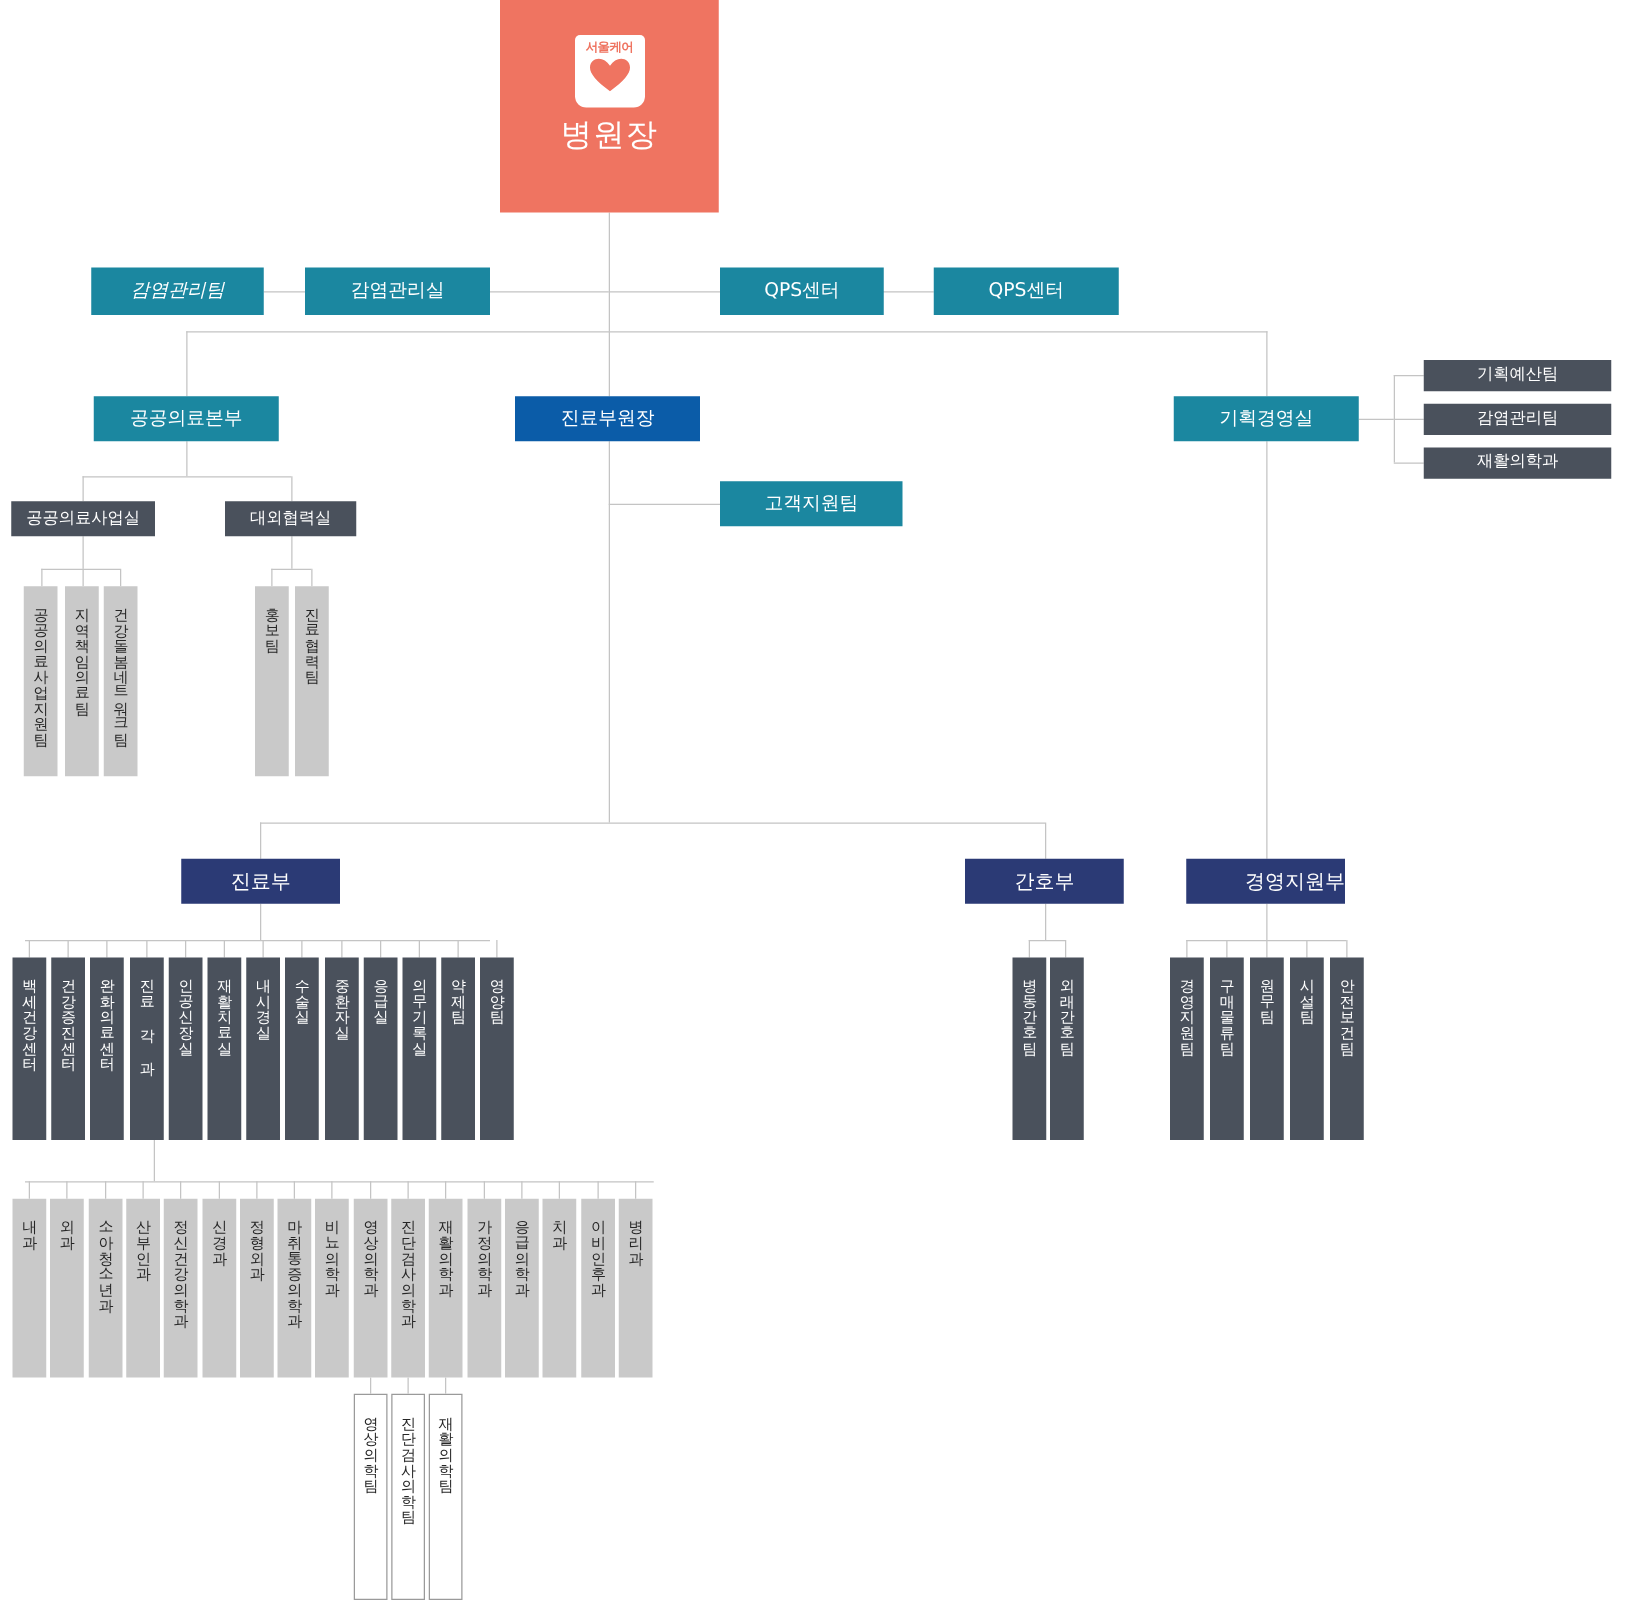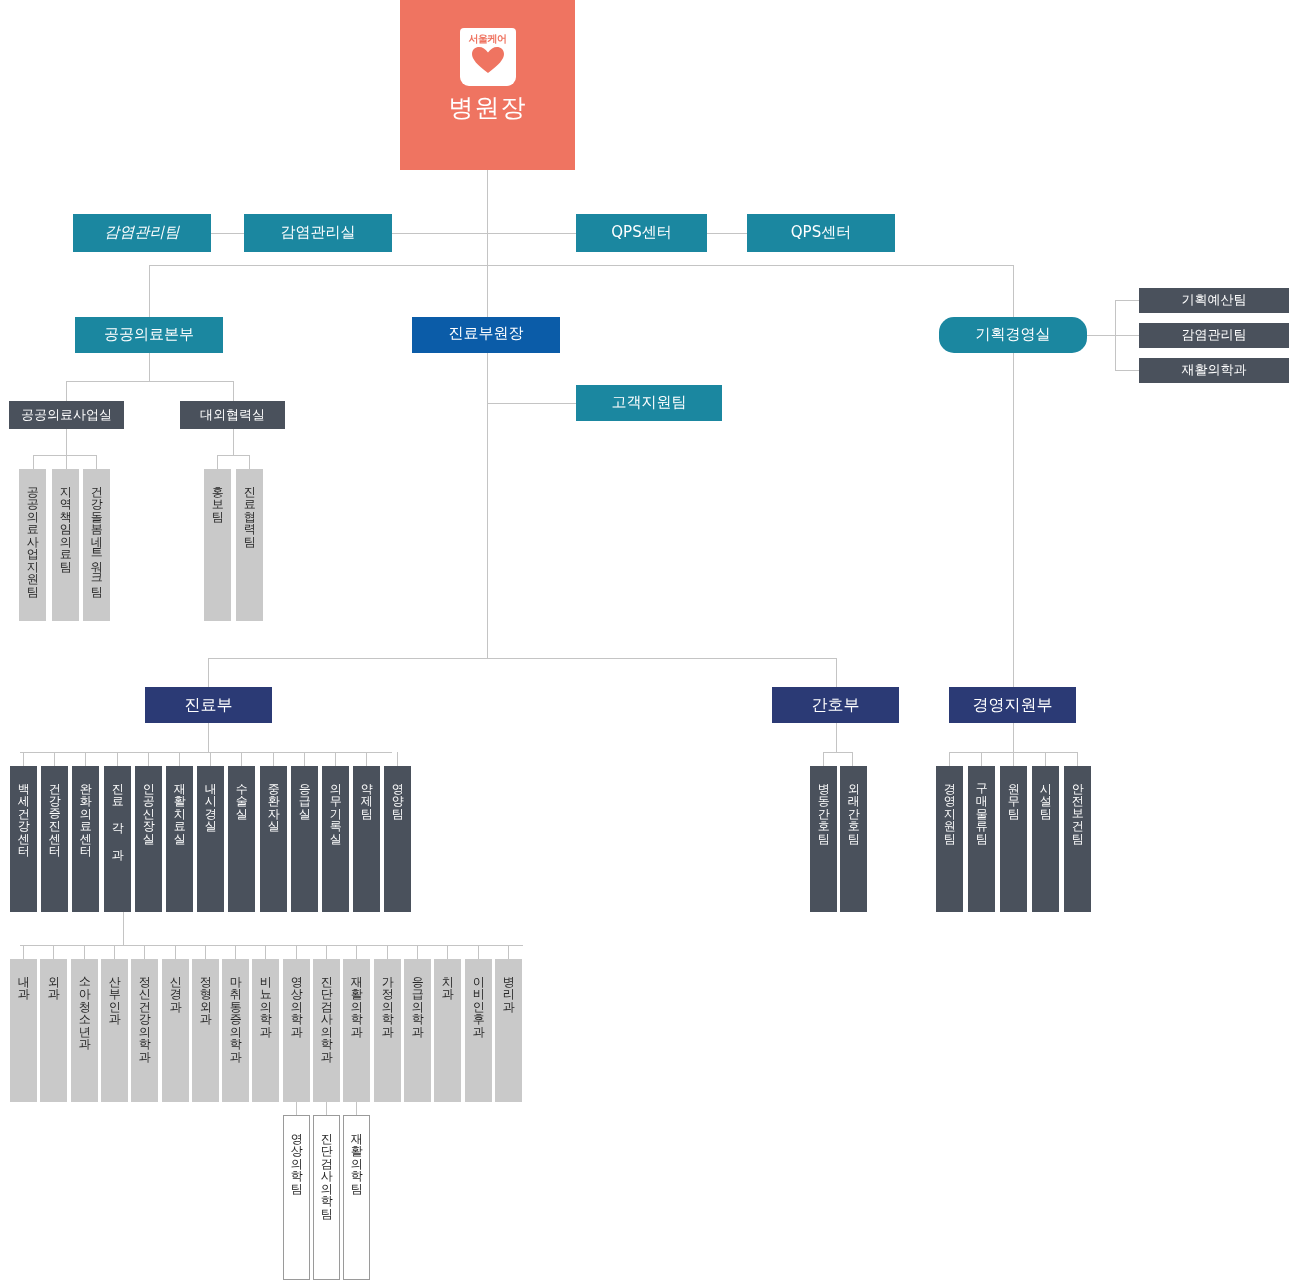--- a/index.html
+++ b/index.html
@@ -117,23 +117,23 @@
 
   <div class="line hl" style="left:149px; top:265px; width:865px;"></div>
   <div class="line vl" style="left:149px; top:265px; height:52px;"></div>
   <div class="line vl" style="left:487px; top:265px; height:52px;"></div>
   <div class="line vl" style="left:1013px; top:265px; height:52px;"></div>
 
   <div class="node c-teal" style="left:75px; top:317px; width:148px; height:36px;">
     <span class="lbl" style="font-size:15px;">공공의료본부</span>
   </div>
   <div class="node c-navy" style="left:412px; top:317px; width:148px; height:36px;">
-    <span class="lbl" style="font-size:15px;font-family:Liberation Mono, monospace;">진료부원장</span>
-  </div>
-  <div class="node c-teal" style="left:939px; top:317px; width:148px; height:36px;border-radius:15px;">
+    <span class="lbl" style="font-size:15px;">진료부원장</span>
+  </div>
+  <div class="node c-teal" style="left:939px; top:317px; width:148px; height:36px;">
     <span class="lbl" style="font-size:15px;">기획경영실</span>
   </div>
 
   <div class="line hl" style="left:1087px; top:335px; width:28px;"></div>
   <div class="line vl" style="left:1115px; top:300px; height:70px;"></div>
   <div class="line hl" style="left:1115px; top:300px; width:24px;"></div>
   <div class="line hl" style="left:1115px; top:335px; width:24px;"></div>
   <div class="line hl" style="left:1115px; top:370px; width:24px;"></div>
 
   <div class="node c-dark" style="left:1139px; top:288px; width:150px; height:25px;">
@@ -197,21 +197,21 @@
   <div class="line hl" style="left:208px; top:658px; width:628px;"></div>
   <div class="line vl" style="left:208px; top:658px; height:29px;"></div>
   <div class="line vl" style="left:836px; top:658px; height:29px;"></div>
 
   <div class="node c-dnavy" style="left:145px; top:687px; width:127px; height:36px;">
     <span class="lbl" style="font-size:16px;">진료부</span>
   </div>
   <div class="node c-dnavy" style="left:772px; top:687px; width:127px; height:36px;">
     <span class="lbl" style="font-size:16px;">간호부</span>
   </div>
-  <div class="node c-dnavy" style="left:949px; top:687px; width:127px; height:36px;">
+  <div class="node c-dnavy" style="left:949px; top:687px; width:127px; height:36px;justify-content:flex-end;">
     <span class="lbl" style="font-size:16px;">경영지원부</span>
   </div>
 
   <div class="line vl" style="left:208px; top:723px; height:29px;"></div>
   <div class="line hl" style="left:20px; top:752px; width:372px;"></div>
   <div id="md-ticks">
       <div class="line vl" style="left: 23px; top: 752px; height: 14px;"></div>
       <div class="line vl" style="left: 54px; top: 752px; height: 14px;"></div>
       <div class="line vl" style="left: 85px; top: 752px; height: 14px;"></div>
       <div class="line vl" style="left: 117px; top: 752px; height: 14px;"></div>

